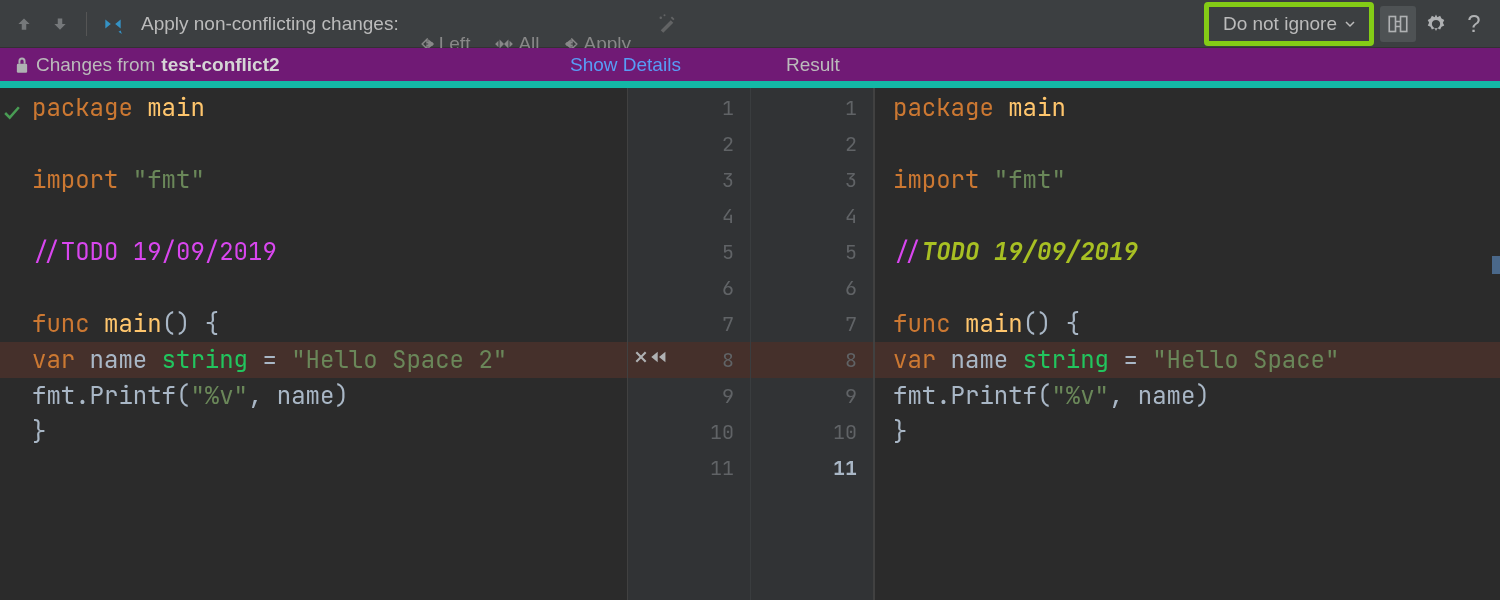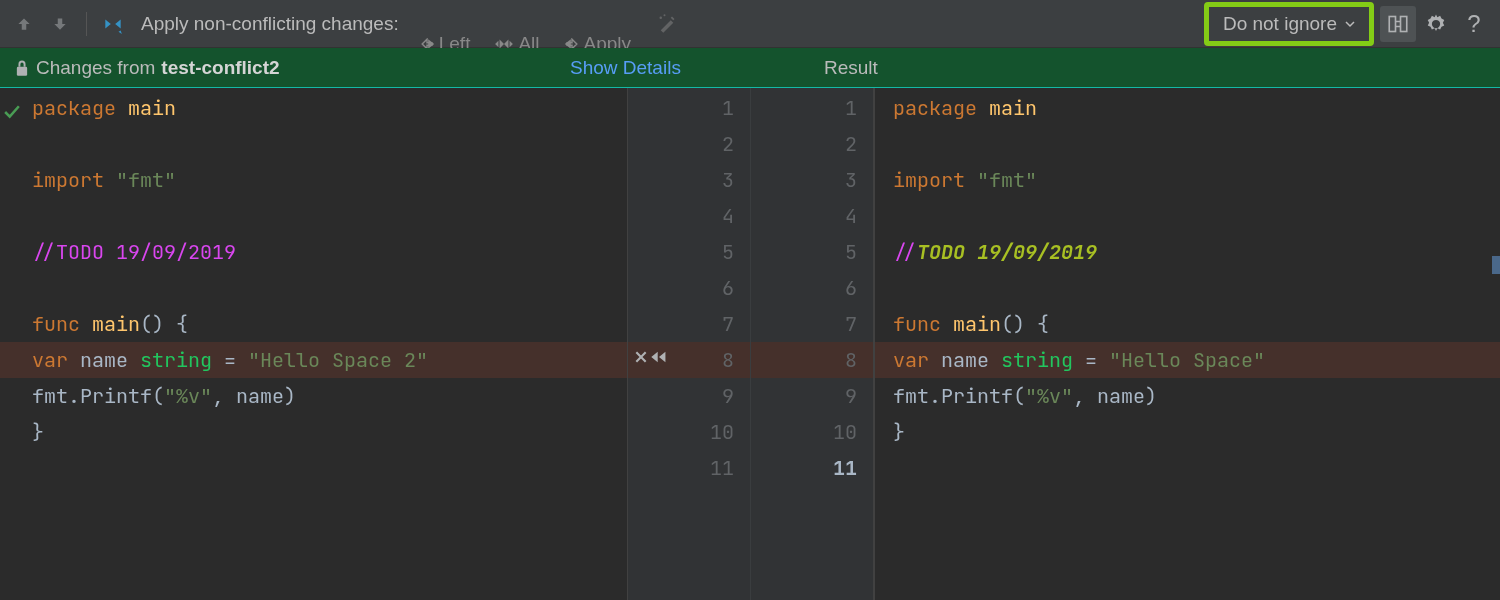--- a/index.html
+++ b/index.html
@@ -72,53 +72,53 @@
   display: flex;
   align-items: center;
   justify-content: center;
   color: #afb1b3;
   border-radius: 3px;
 }
 .sq-btn.active { background: #4e5254; }
 
 .tabbar {
   height: 40px;
-  background: #14532d;
-  display: flex;
-  align-items: center;
-  border-bottom: 1px solid #14b8a6;
+  background: #701a75;
+  display: flex;
+  align-items: center;
+  border-bottom: 7px solid #14b8a6;
   position: relative;
 }
 .tab-left {
   display: flex;
   align-items: center;
   gap: 6px;
   padding-left: 14px;
   color: #bbbbbb;
 }
 .tab-left b { color: #d5d5d5; font-weight: bold; }
 .tab-link {
   position: absolute;
   left: 570px;
   color: #589df6;
 }
 .tab-result {
   position: absolute;
-  left: 824px;
+  left: 786px;
   color: #bbbbbb;
 }
 
 .editor-area {
   display: flex;
   height: calc(100% - 88px);
 }
 .code-pane {
   position: relative;
   font-family: "JetBrains Mono", "Menlo", "Consolas", monospace;
-  font-size: 20px;
+  font-size: 24px;
   line-height: 36px;
 }
 .left-pane { width: 628px; background: #2b2b2b; border-right: 1px solid #414141; }
 .gutter-pane { width: 246px; background: #313335; border-right: 1px solid #414141; display: flex; }
 .gutter-col { flex: 1; text-align: right; color: #606366; font-family: "JetBrains Mono", monospace; font-size: 20px; line-height: 36px; padding-right: 16px; padding-top: 2px; position: relative; }
 .gutter-col + .gutter-col { border-left: 1px solid #3a3d3f; }
 .right-pane { flex: 1; background: #2b2b2b; border-left: 1px solid #414141; }
 
 .code-content { padding-top: 2px; padding-left: 32px; }
 .check-mark { position: absolute; left: 4px; top: 6px; color: #499c54; }

